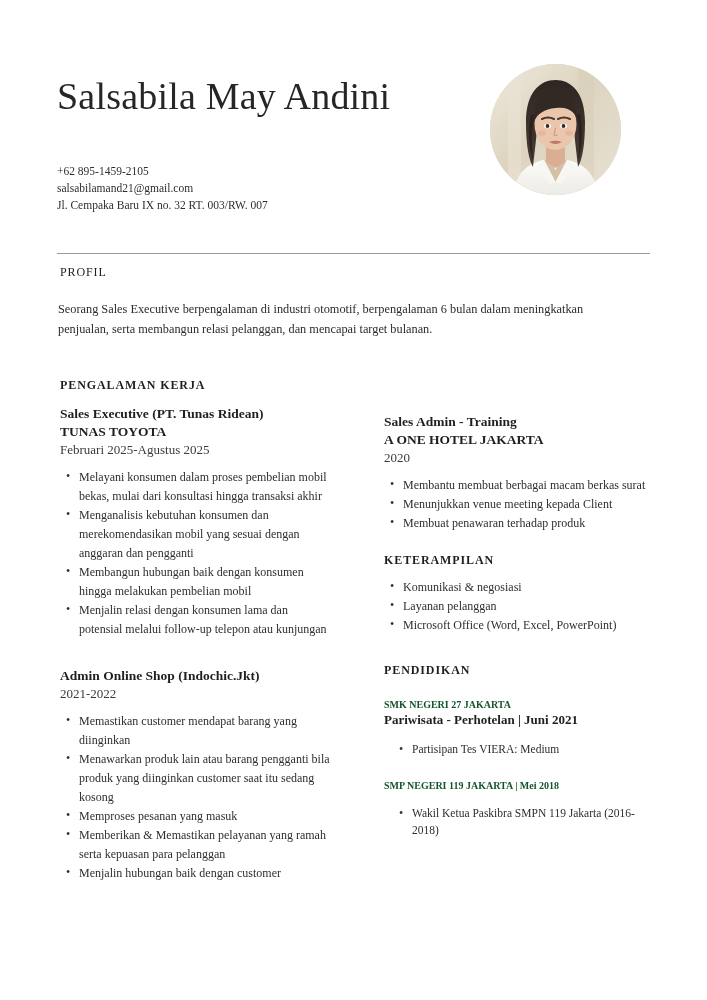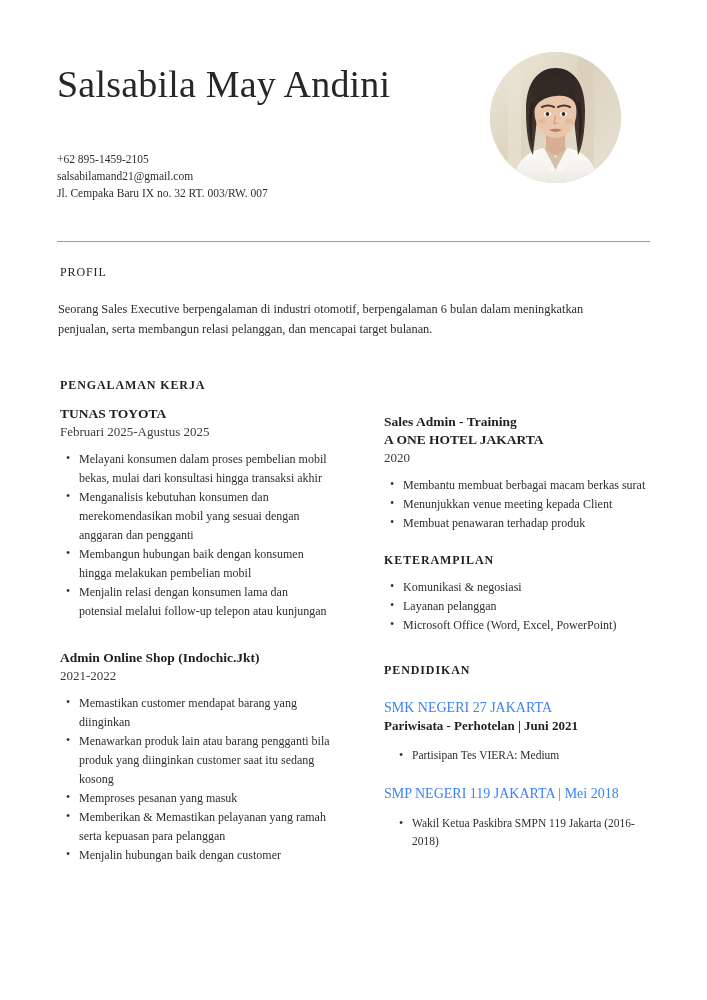--- a/index.html
+++ b/index.html
@@ -18,21 +18,21 @@
     height: 1000px;
     background: #ffffff;
     overflow: hidden;
     box-sizing: border-box;
   }
 
   
   .header {
     position: absolute;
     left: 0;
-    top: 0;
+    top: 12px;
     width: 707px;
     height: 213px;
   }
   .name {
     position: absolute;
     left: 57px;
     top: 64px;
     font-size: 38px;
     font-weight: 400;
     letter-spacing: 0.2px;
@@ -167,23 +167,23 @@
   .block-gap-md { height: 20px; }
 
   .sub-head {
     font-size: 12px;
     font-weight: bold;
     letter-spacing: 0.9px;
     color: #1f1f1f;
   }
 
   .edu-school {
-    font-size: 14px;
-    font-weight: normal;
-    color: #3b82f6;
+    font-size: 10px;
+    font-weight: bold;
+    color: #14532d;
     line-height: 1.36;
   }
   .edu-major {
     font-size: 13px;
     font-weight: bold;
     color: #1f1f1f;
     line-height: 1.36;
   }
   ul.bullets.edu {
     margin-top: 12px;
@@ -270,20 +270,21 @@
   </div>
 
   <div class="sec-head profil-head">PROFIL</div>
   <div class="profil-text">Seorang Sales Executive berpengalaman di industri otomotif, berpengalaman 6 bulan dalam meningkatkan penjualan, serta membangun relasi pelanggan, dan mencapai target bulanan.</div>
 
   <div class="col-left">
 
     <div class="exp-head">PENGALAMAN KERJA</div>
 
     <div>
+      <div class="job-title">Sales Executive (PT. Tunas Ridean)</div>
       <div class="job-company">TUNAS TOYOTA</div>
       <div class="job-dates">Februari 2025-Agustus 2025</div>
       <ul class="bullets">
         <li>Melayani konsumen dalam proses pembelian mobil bekas, mulai dari konsultasi hingga transaksi akhir</li>
         <li>Menganalisis kebutuhan konsumen dan merekomendasikan mobil yang sesuai dengan anggaran dan pengganti</li>
         <li>Membangun hubungan baik dengan konsumen hingga melakukan pembelian mobil</li>
         <li>Menjalin relasi dengan konsumen lama dan potensial melalui follow-up telepon atau kunjungan</li>
       </ul>
     </div>
 

